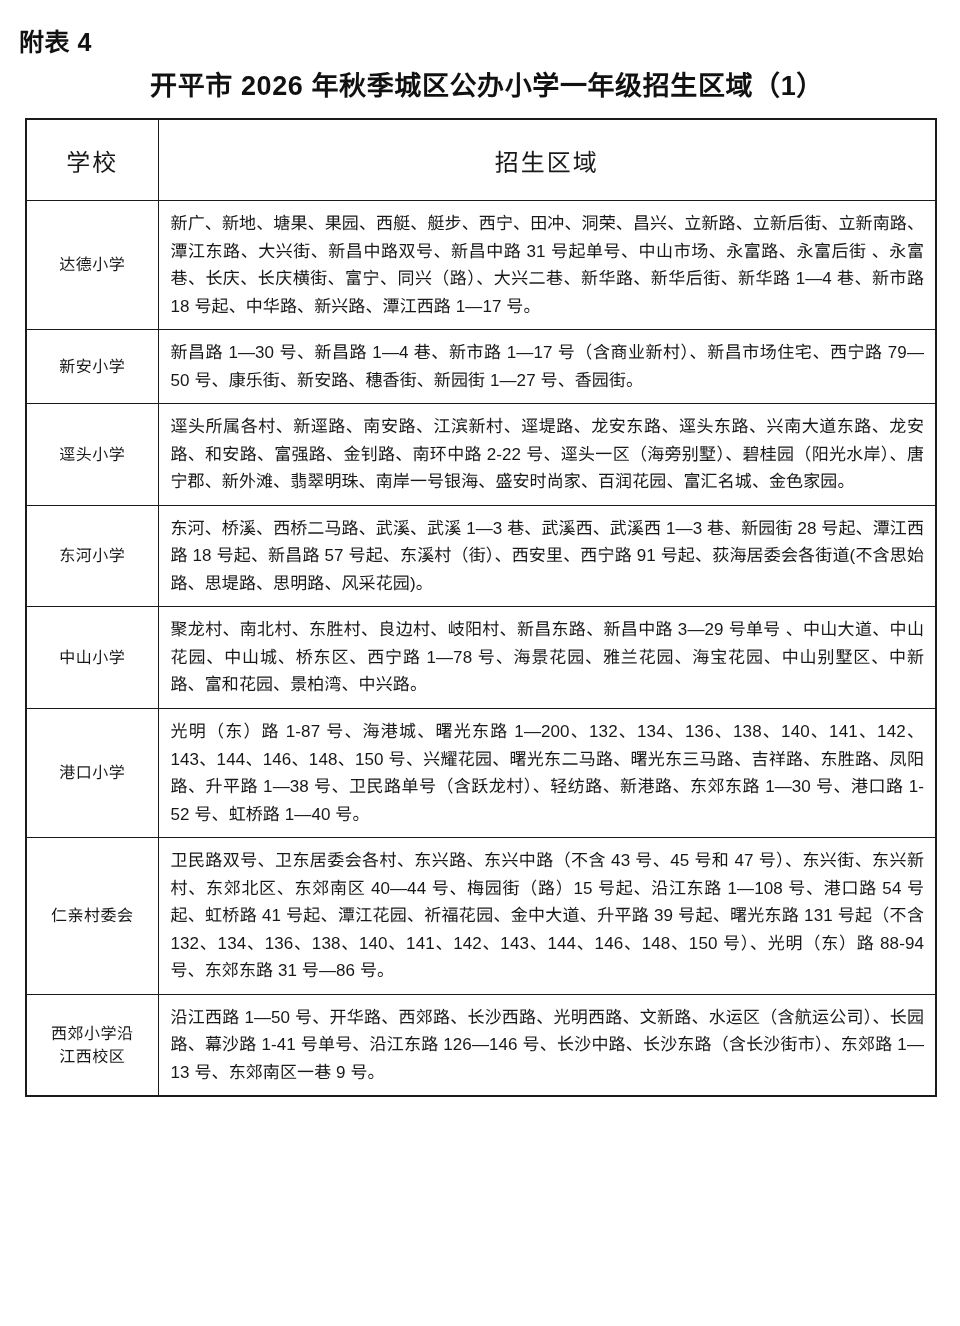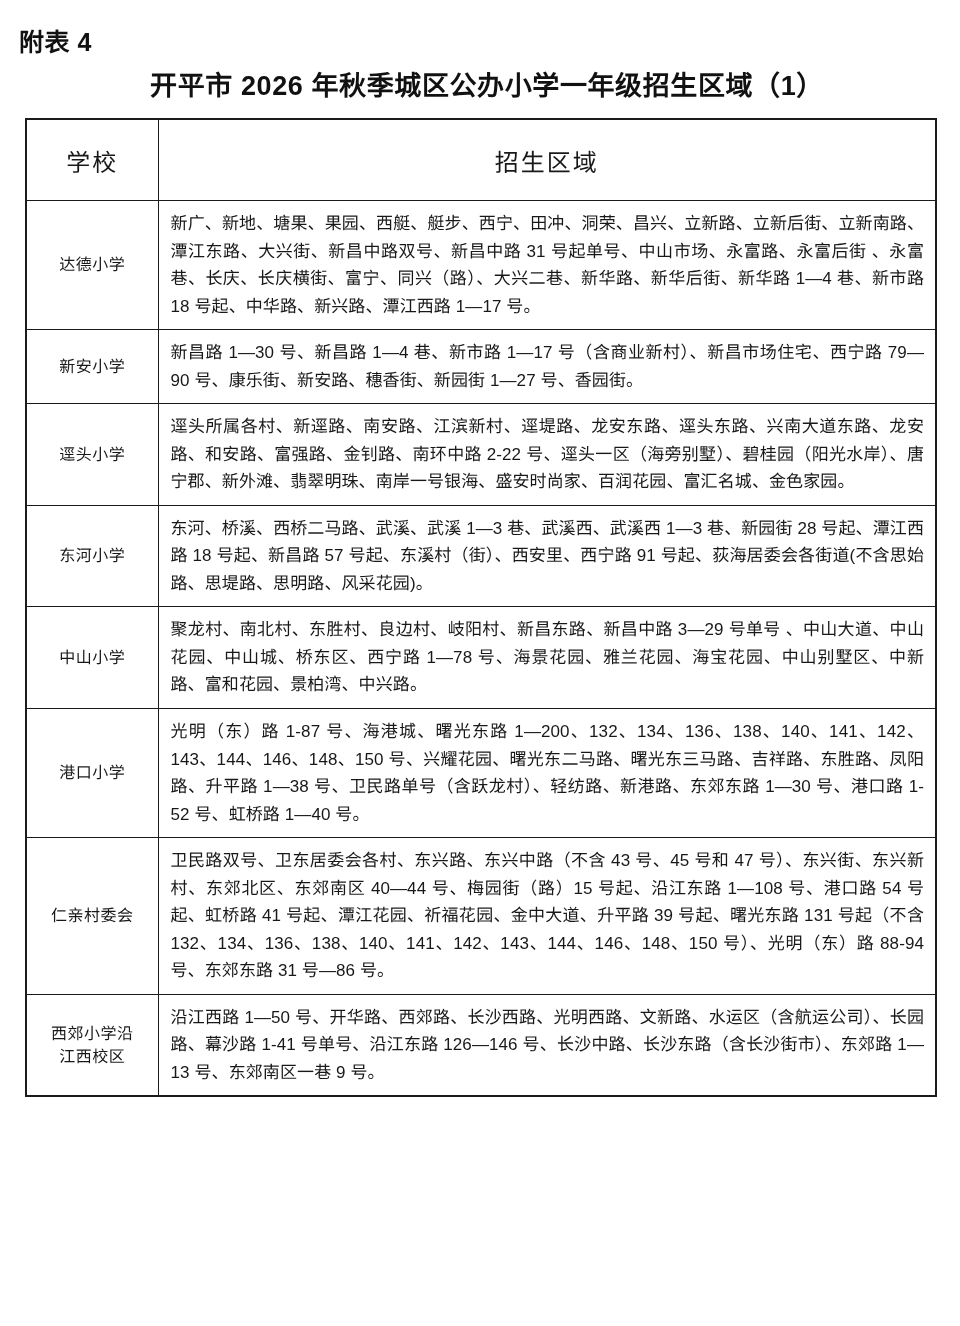--- a/index.html
+++ b/index.html
@@ -114,21 +114,21 @@
           <th class="head-cell">招生区域</th>
         </tr>
       </thead>
       <tbody id="table-body">
           <tr>
             <td class="school-cell">达德小学</td>
             <td class="zone-cell">新广、新地、塘果、果园、西艇、艇步、西宁、田冲、洞荣、昌兴、立新路、立新后街、立新南路、潭江东路、大兴街、新昌中路双号、新昌中路 31 号起单号、中山市场、永富路、永富后街 、永富巷、长庆、长庆横街、富宁、同兴（路）、大兴二巷、新华路、新华后街、新华路 1—4 巷、新市路 18 号起、中华路、新兴路、潭江西路 1—17 号。</td>
           </tr>
           <tr>
             <td class="school-cell">新安小学</td>
-            <td class="zone-cell">新昌路 1—30 号、新昌路 1—4 巷、新市路 1—17 号（含商业新村）、新昌市场住宅、西宁路 79—90 号、康乐街、新安路、穗香街、新园街 1—27 号、香园街。</td>
+            <td class="zone-cell">新昌路 1—30 号、新昌路 1—4 巷、新市路 1—17 号（含商业新村）、新昌市场住宅、西宁路 79—50 号、康乐街、新安路、穗香街、新园街 1—27 号、香园街。</td>
           </tr>
           <tr>
             <td class="school-cell">逕头小学</td>
             <td class="zone-cell">逕头所属各村、新逕路、南安路、江滨新村、逕堤路、龙安东路、逕头东路、兴南大道东路、龙安路、和安路、富强路、金钊路、南环中路 2-22 号、逕头一区（海旁别墅）、碧桂园（阳光水岸）、唐宁郡、新外滩、翡翠明珠、南岸一号银海、盛安时尚家、百润花园、富汇名城、金色家园。</td>
           </tr>
           <tr>
             <td class="school-cell">东河小学</td>
             <td class="zone-cell">东河、桥溪、西桥二马路、武溪、武溪 1—3 巷、武溪西、武溪西 1—3 巷、新园街 28 号起、潭江西路 18 号起、新昌路 57 号起、东溪村（街）、西安里、西宁路 91 号起、荻海居委会各街道(不含思始路、思堤路、思明路、风采花园)。</td>
           </tr>
           <tr>

